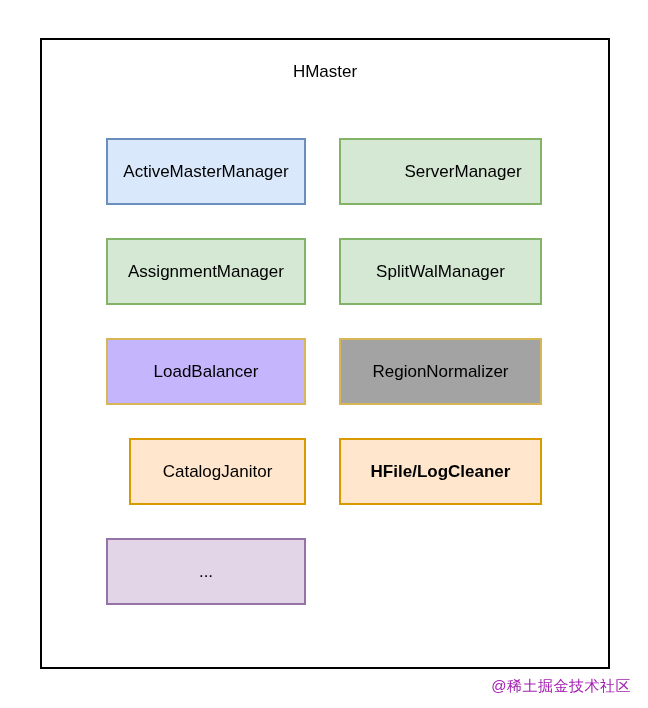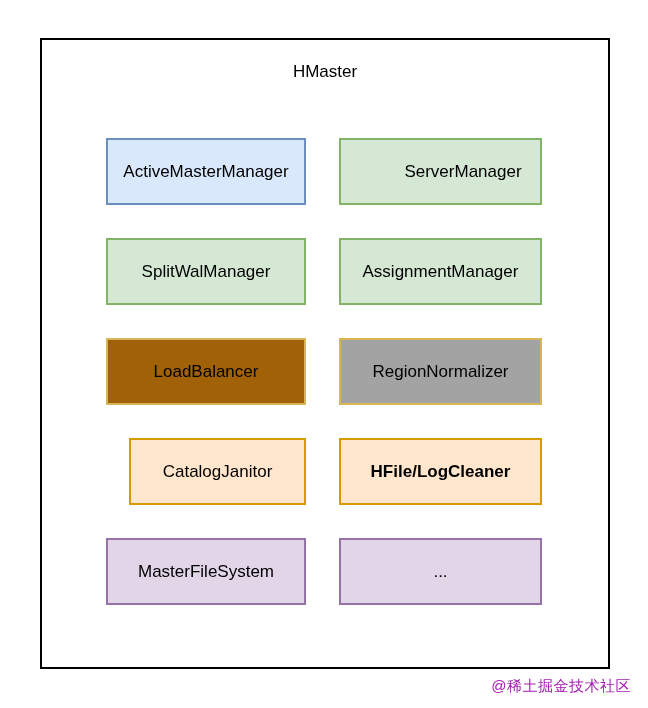--- a/index.html
+++ b/index.html
@@ -72,33 +72,32 @@
   <div class="outer-box">
 
     <div class="diagram-title">HMaster</div>
 
     <div class="component-grid">
 
       <div class="component-box" style="background: rgb(218, 232, 252); border-color: rgb(108, 142, 191);">ActiveMasterManager</div>
 
       <div class="component-box" style="background: rgb(213, 232, 212); border-color: rgb(130, 179, 102); padding-left: 45px;">ServerManager</div>
 
+      <div class="component-box" style="background: rgb(213, 232, 212); border-color: rgb(130, 179, 102);">AssignmentManager</div>
+
       <div class="component-box" style="background: rgb(213, 232, 212); border-color: rgb(130, 179, 102);">SplitWalManager</div>
 
-      <div class="component-box" style="background: rgb(213, 232, 212); border-color: rgb(130, 179, 102);">AssignmentManager</div>
-
-      <div class="component-box" style="background: #a16207; border-color: rgb(214, 182, 86);">LoadBalancer</div>
+      <div class="component-box" style="background: #c4b5fd; border-color: rgb(214, 182, 86);">LoadBalancer</div>
 
       <div class="component-box" style="background: #a3a3a3; border-color: rgb(214, 182, 86);">RegionNormalizer</div>
 
       <div class="component-box" style="background: rgb(255, 230, 204); border-color: rgb(215, 155, 0); margin-left: 23px;">CatalogJanitor</div>
 
       <div class="component-box" style="background: rgb(255, 230, 204); border-color: rgb(215, 155, 0); font-weight: bold;">HFile/LogCleaner</div>
 
-      <div class="component-box" style="background: rgb(225, 213, 231); border-color: rgb(150, 115, 166);">MasterFileSystem</div>
 
       <div class="component-box" style="background: rgb(225, 213, 231); border-color: rgb(150, 115, 166);">...</div>
 
     </div>
   </div>
 
   <div class="watermark">@稀土掘金技术社区</div>
 
 </div>
 

